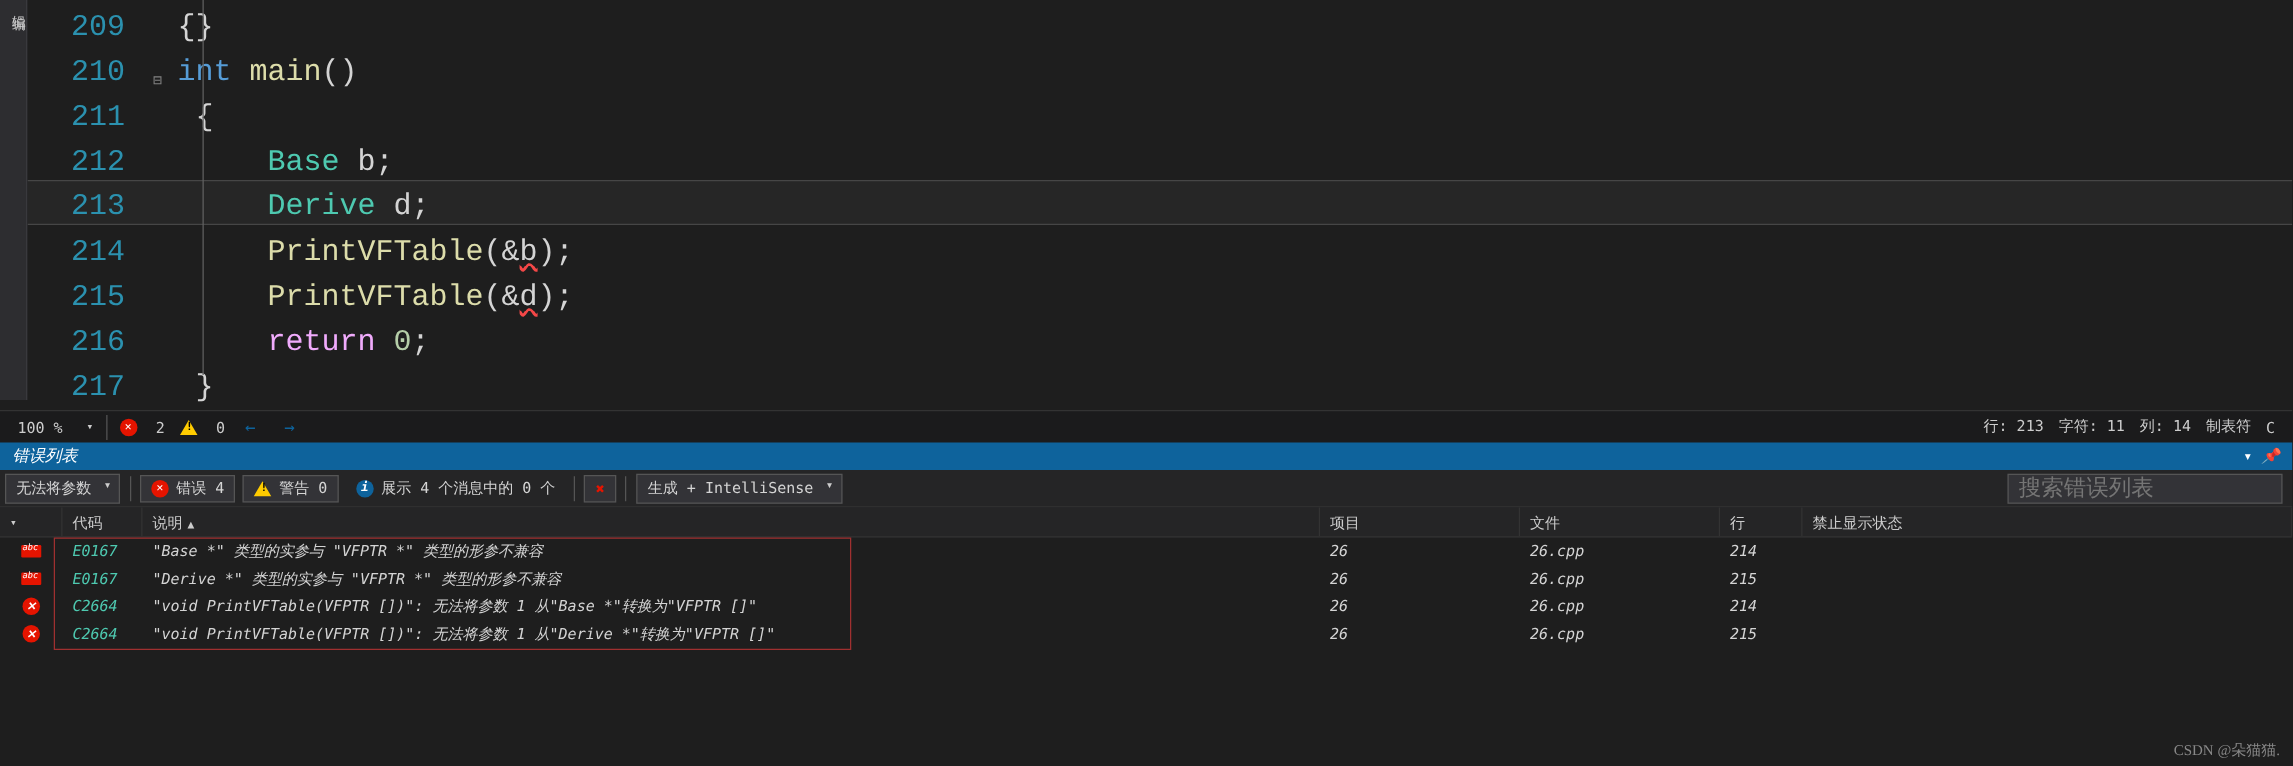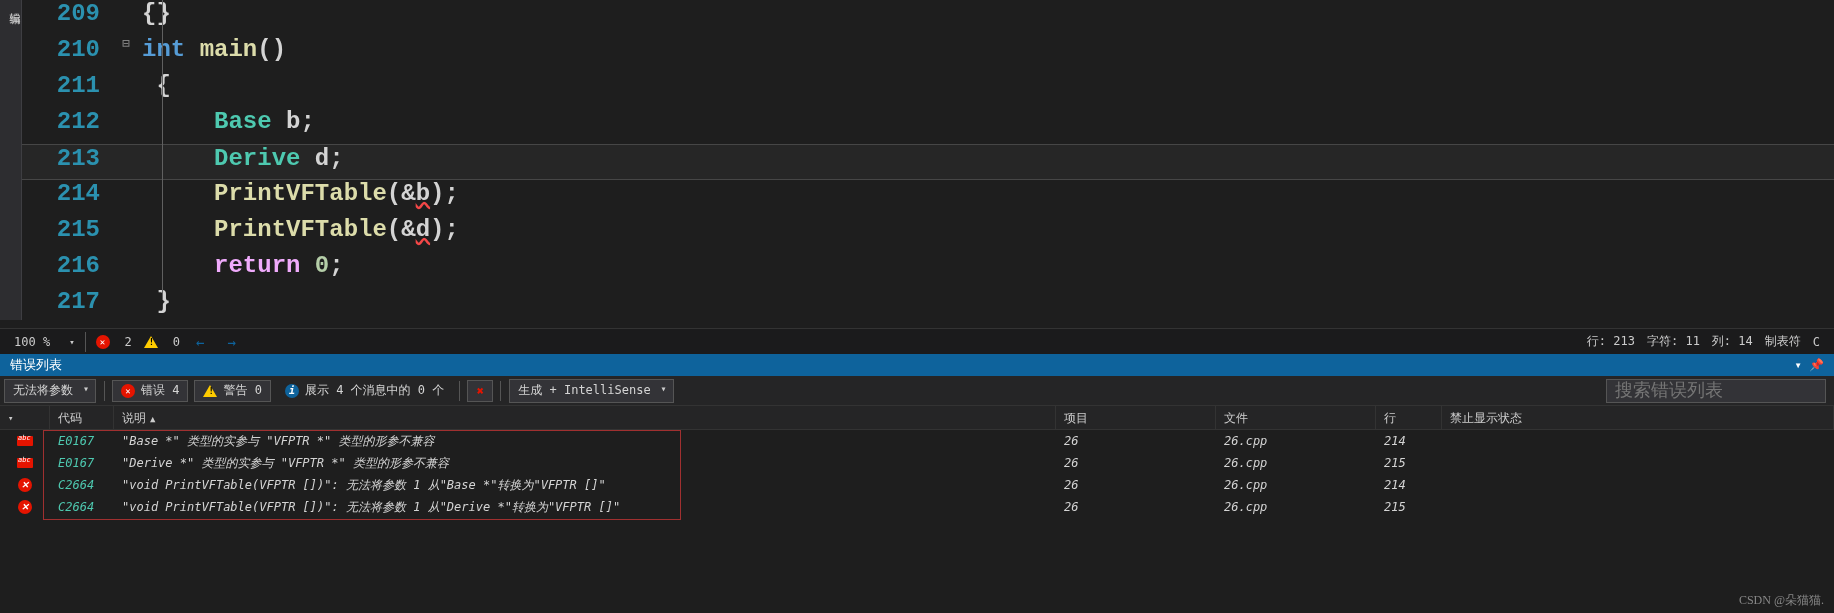--- a/index.html
+++ b/index.html
@@ -1,19 +1,19 @@
 <!DOCTYPE html>
 <html><head>
 <meta charset="utf-8">
 <style>
 * { margin:0; padding:0; box-sizing:border-box; }
 body { background:#1e1e1e; font-family:"Microsoft YaHei",Consolas,monospace; color:#d4d4d4; font-size:13px; overflow:hidden; width:1834px; height:613px; position:relative; }
 .sidebar-left { position:absolute; left:0; top:0; width:22px; height:320px; background:#2d2d30; writing-mode:vertical-rl; text-orientation:upright; font-size:11px; color:#ccc; padding-top:4px; border-right:1px solid #3e3e42; }
 .editor { position:absolute; left:22px; top:0; right:0; height:328px; background:#1e1e1e; overflow:hidden; }
-.code-line { display:flex; height:36px; align-items:flex-start; font-family:Consolas,"Courier New",monospace; font-size:24px;font-weight:bold; }
+.code-line { display:flex; height:36px; align-items:flex-end; font-family:Consolas,"Courier New",monospace; font-size:24px; }
 .gutter { width:96px; text-align:right; padding-right:18px; color:#2b91af; font-size:24px; user-select:none; }
 .fold { width:16px; color:#808080; font-size:12px; display:flex; align-items:center; justify-content:center; }
 .code-text { padding-left:8px; white-space:pre; }
 .kw { color:#569cd6; }
 .fn { color:#dcdcaa; }
 .cls { color:#4ec9b0; }
 .var { color:#d4d4d4; }
 .num { color:#b5cea8; }
 .punc { color:#d4d4d4; }
 .op { color:#d4d4d4; }
@@ -22,21 +22,21 @@
 .squiggle { text-decoration:underline wavy #f44747; text-decoration-skip-ink:none; }
 .line-highlight { background:rgba(255,255,255,0.04); border-top:1px solid #464646; border-bottom:1px solid #464646; }
 .bracket-scope { position:absolute; left:140px; top:0; width:1px; height:300px; background:#606060; }
 .status { position:absolute; left:0; top:328px; right:0; height:26px; background:#1b1b1c; border-top:1px solid #333; display:flex; align-items:center; padding:0 8px; font-size:12px; color:#ccc; }
 .status .spacer { flex:1; }
 .status .seg { display:flex; align-items:center; gap:15px; padding:0 6px; }
 .err-ico { width:14px; height:14px; border-radius:50%; background:#e51400; display:inline-flex; align-items:center; justify-content:center; color:#fff; font-size:9px; font-weight:bold; }
 .warn-ico { width:0; height:0; border-left:7px solid transparent; border-right:7px solid transparent; border-bottom:12px solid #ffcc00; position:relative; }
 .warn-ico::after { content:"!"; position:absolute; left:-2px; top:1px; font-size:9px; color:#000; font-weight:bold; }
 .arrow { color:#0e639c; font-size:14px; padding:0 4px; }
-.panel-title { position:absolute; left:0; top:354px; right:0; height:22px; background:#0e639c; color:#fff; padding:2px 10px; font-size:13px; display:flex; align-items:center; }
+.panel-title { position:absolute; left:0; top:354px; right:0; height:22px; background:#0e639c; color:#fff; padding:2px 10px; font-size:13px; display:flex; align-items:center;font-style:italic; }
 .panel-title .spacer { flex:1; }
 .pin { font-size:12px; }
 .toolbar { position:absolute; left:0; top:376px; right:0; height:30px; background:#252526; border-bottom:1px solid #333; display:flex; align-items:center; }
 .tb-dd { height:24px; background:#333337; border:1px solid #555; padding:2px 22px 2px 8px; margin:0 4px; position:relative; font-size:12px; }
 .tb-dd::after { content:"▾"; position:absolute; right:6px; top:3px; font-size:10px; color:#ccc; }
 .tb-btn { height:22px; border:1px solid #555; background:#333337; padding:2px 8px; margin:0 3px; display:flex; align-items:center; gap:6px; font-size:12px; }
 .tb-sep { width:1px; height:20px; background:#555; margin:0 4px; }
 .info-ico { width:14px; height:14px; border-radius:50%; background:#0e639c; color:#fff; display:inline-flex; align-items:center; justify-content:center; font-size:10px; font-style:italic; font-weight:bold; }
 .clear-ico { width:14px; height:14px; display:inline-flex; align-items:center; justify-content:center; color:#e51400; font-weight:bold; }
 .search { margin-left:auto; height:24px; width:220px; background:#333337; border:1px solid #555; padding:2px 8px; color:#888; font-size:18px; margin-right:8px; }

